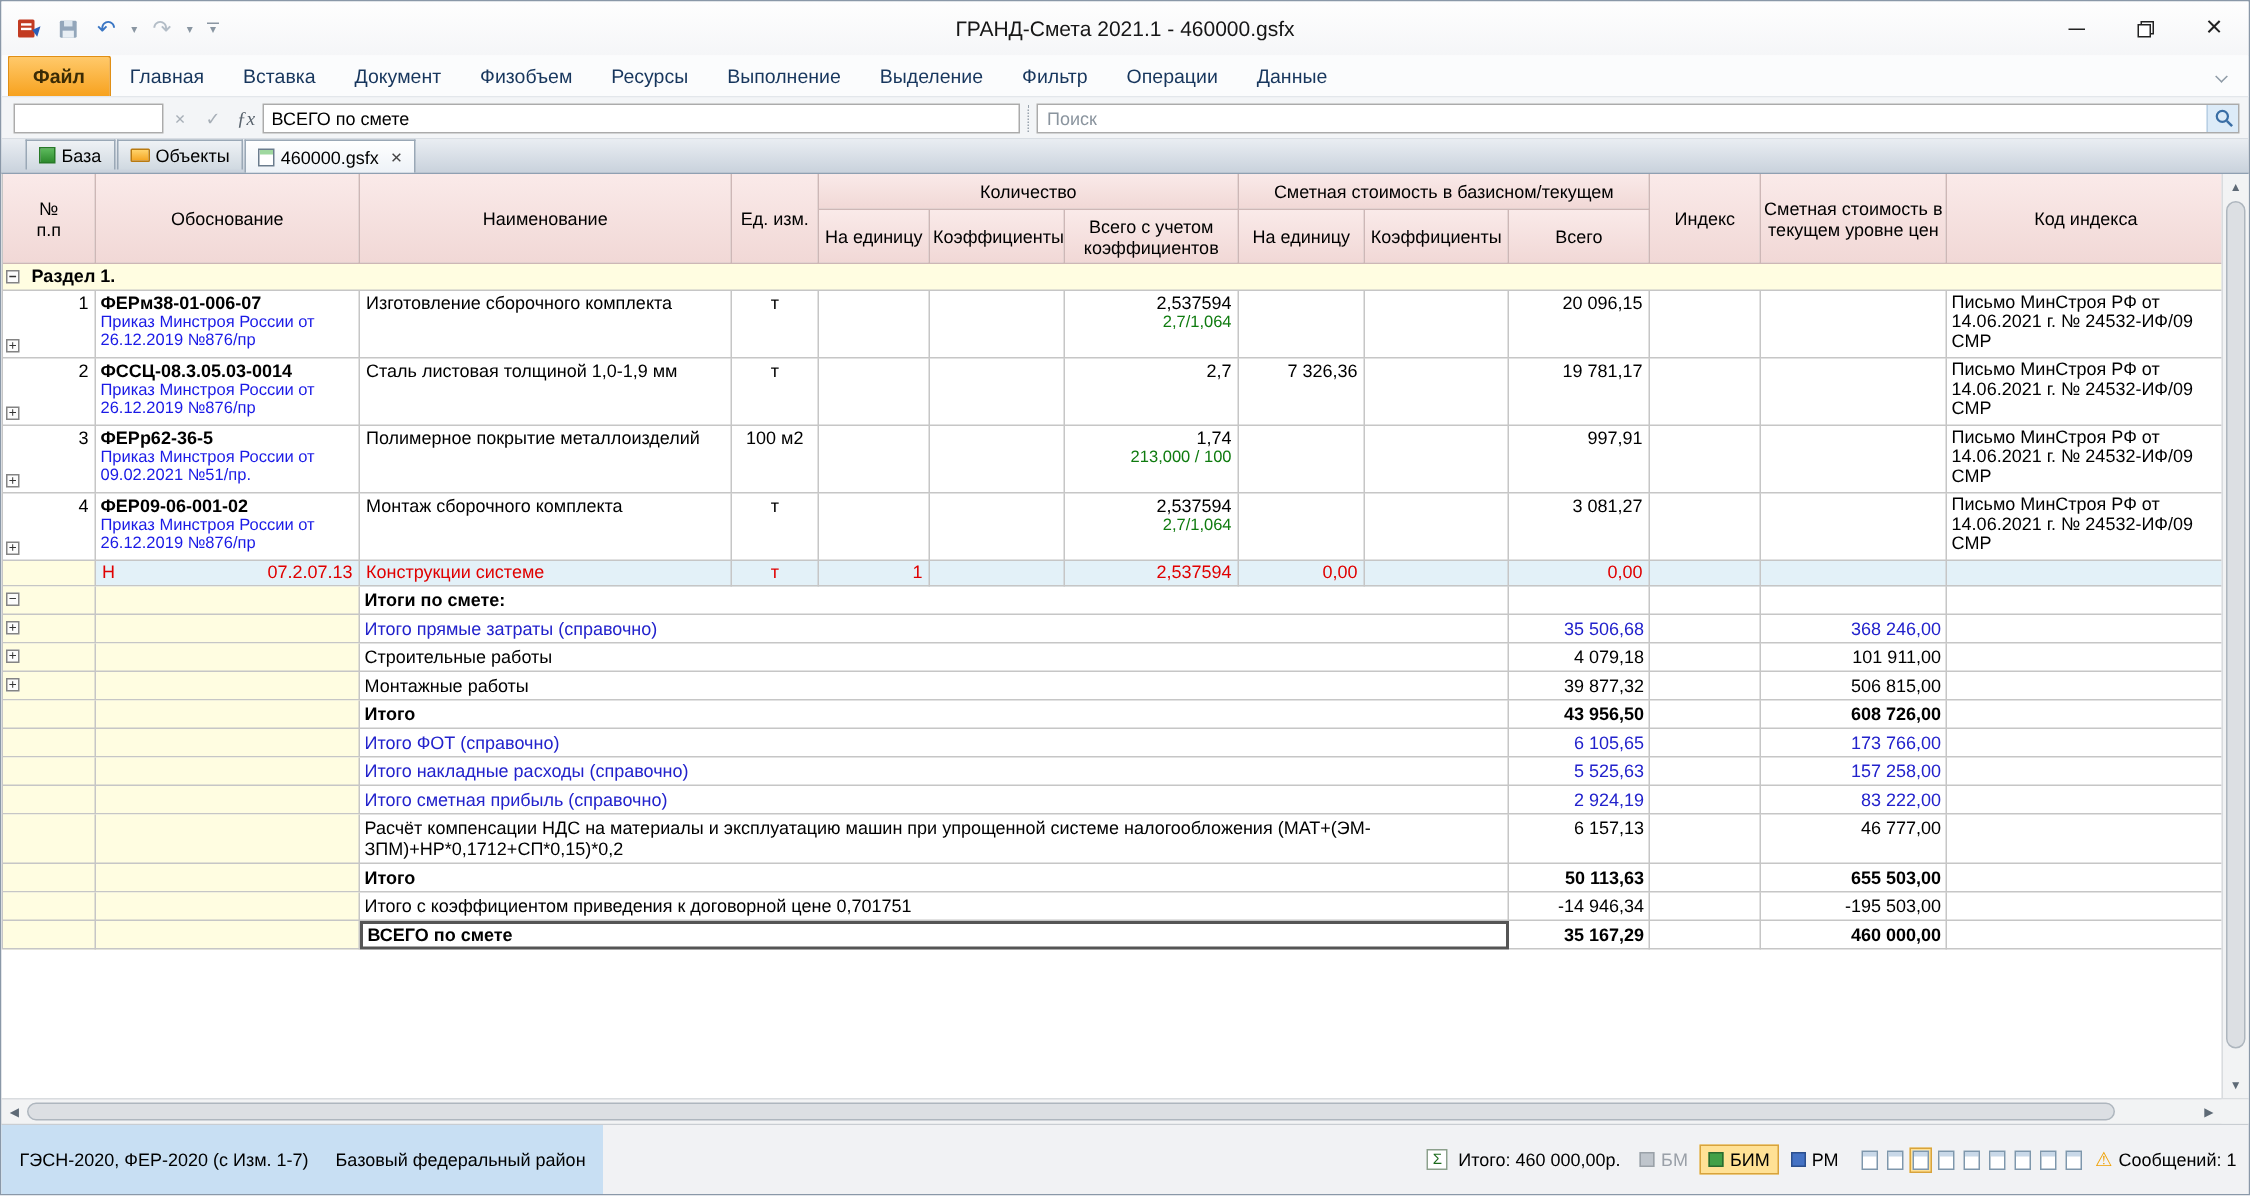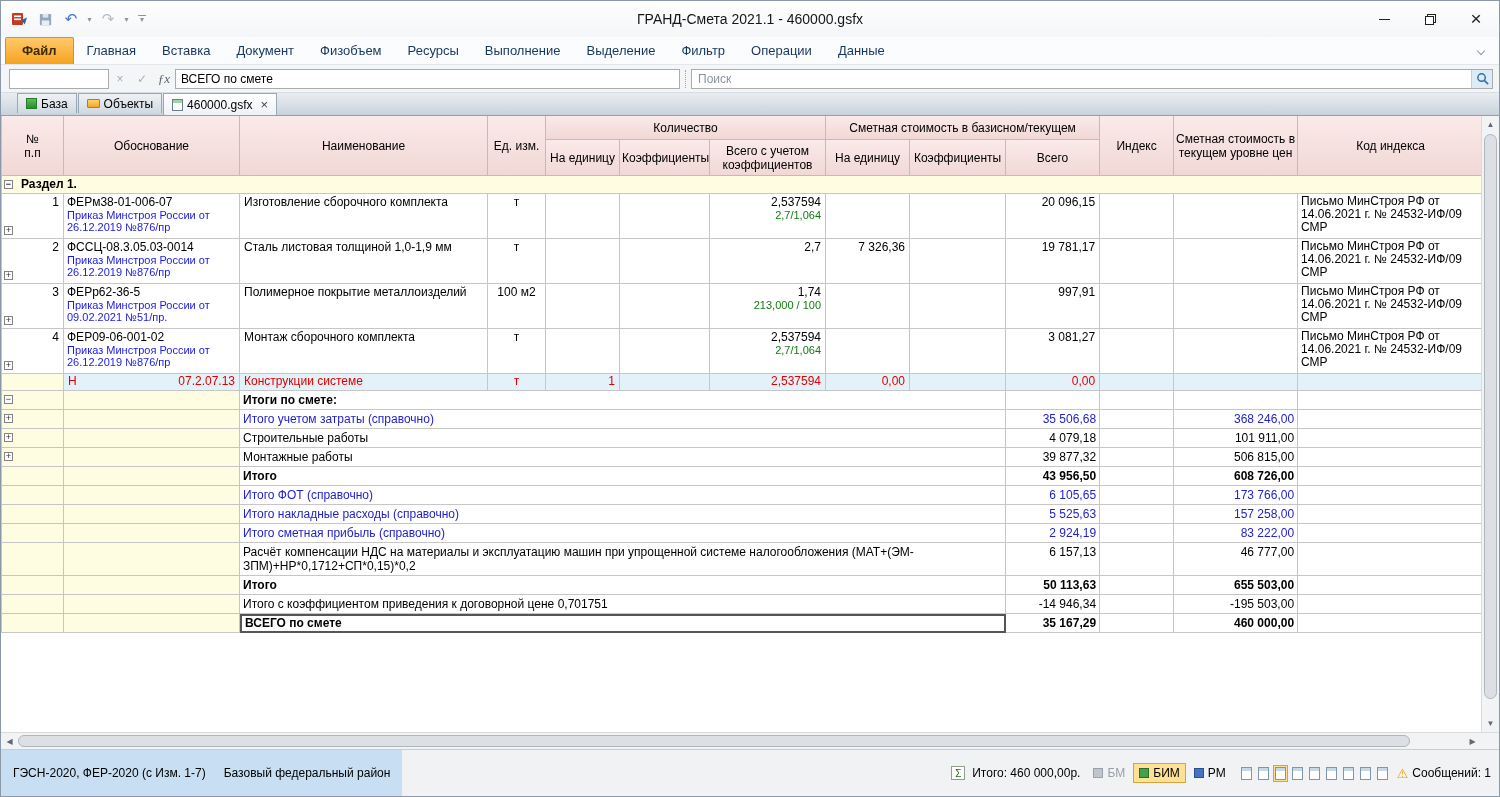--- a/index.html
+++ b/index.html
@@ -60,21 +60,21 @@
 .grid thead tr:first-child th{height:24px}
 .grid thead tr:nth-child(2) th{height:36px}
 td.gut{border-right:none;position:relative}
 td.numc{text-align:right;padding:1px 4px}
 .ycell{background:#FFFDE1}
 .exp{position:absolute;left:2px;width:9px;height:9px;border:1px solid #848484;background:#FCFCFC;color:#333;font-size:9px;line-height:7px;text-align:center}
 .exp.mid{top:50%;margin-top:-5px}
 .exp.bot{bottom:3px}
 tr.row-section td{height:17px;font-weight:bold;padding:2px 3px;line-height:13px}
 tr.row-item{height:45px}
-.code{font-weight:normal;padding:1px 3px 0;line-height:14px;white-space:nowrap}
+.code{font-weight:bold;padding:1px 3px 0;line-height:14px;white-space:nowrap}
 .link{color:#1A1AE6;font-size:11px;line-height:12px;padding:0 3px;white-space:nowrap}
 .name-cell{padding:1px 4px;line-height:14px}
 .unit-cell{text-align:center;padding:1px 2px}
 .qty{padding:1px 4px 0;text-align:right;line-height:14px}
 .coef{color:#0F7B0F;font-size:11px;padding:0 4px;text-align:right;line-height:13px}
 .numv{text-align:right;padding:1px 4px;line-height:14px}
 .code-cell{padding:1px 3px;line-height:13px}
 tr.row-resource{height:17px}
 tr.row-resource td{background:#E3F1F8;color:#E00000;padding:1px 4px;line-height:13px}
 tr.row-resource td.gut,tr.row-resource td.numc{background:#FFFDE1}
@@ -396,21 +396,21 @@
             <td></td>
             <td></td>
             <td></td>
           </tr>
           <tr class="row-total">
             <td class="gut ycell">
               <span class="exp mid">+</span>
             </td>
             <td class="numc ycell"></td>
             <td class="ycell"></td>
-            <td class="lblcell blue" colspan="7">Итого учетом затраты (справочно)</td>
+            <td class="lblcell blue" colspan="7">Итого прямые затраты (справочно)</td>
             <td class="numv blue">35 506,68</td>
             <td></td>
             <td class="numv blue">368 246,00</td>
             <td></td>
           </tr>
           <tr class="row-total">
             <td class="gut ycell">
               <span class="exp mid">+</span>
             </td>
             <td class="numc ycell"></td>

